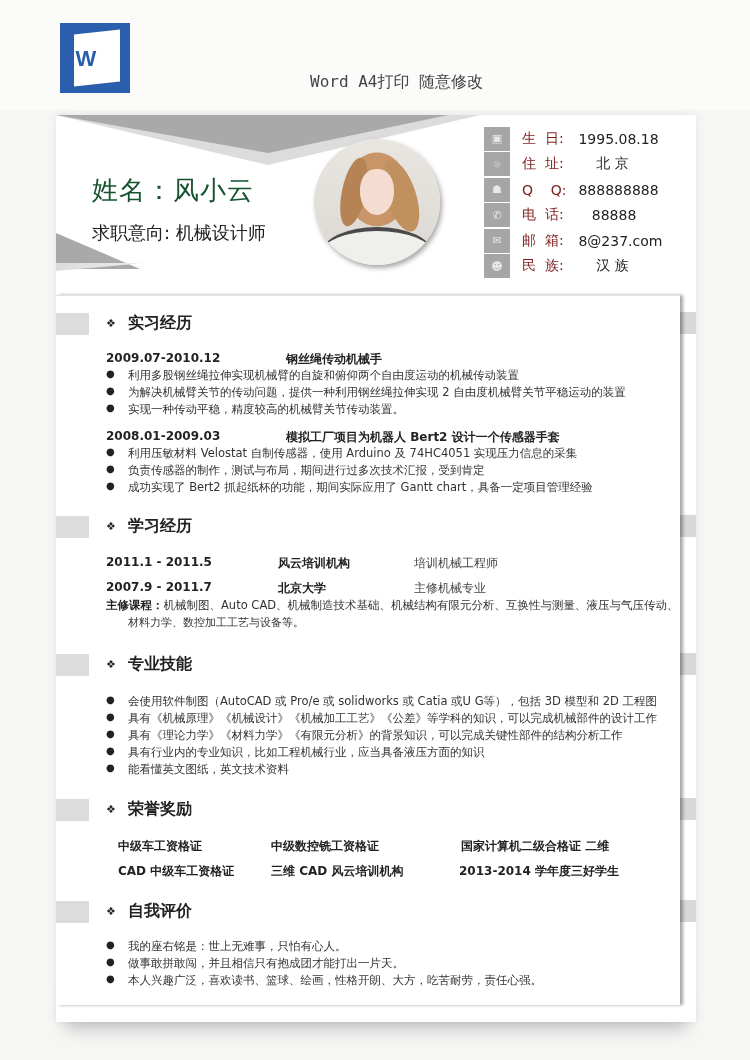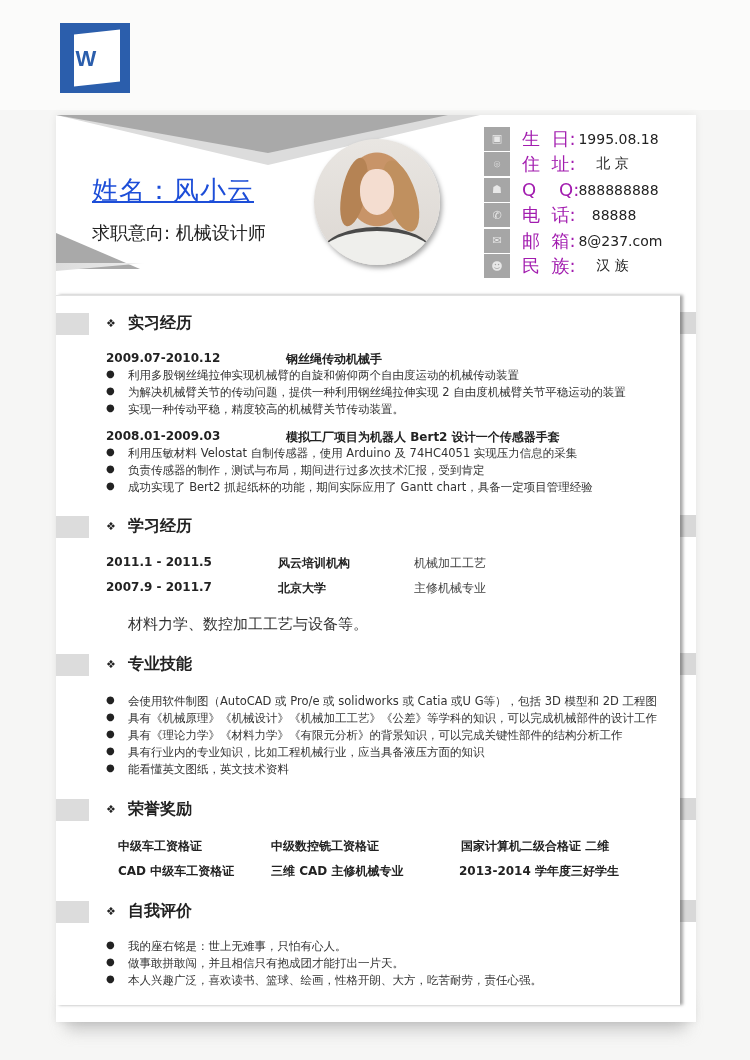--- a/index.html
+++ b/index.html
@@ -19,33 +19,33 @@
   
   .paper-shadow { position: absolute; left: 66px; top: 1000px; width: 620px; height: 30px; background: #b4b4b4; filter: blur(8px); opacity: .7; }
   .paper { position: absolute; left: 56px; top: 115px; width: 640px; height: 907px; background: #fff; box-shadow: 0 0 8px rgba(0,0,0,.08); }
 
   
   .tri-top { position: absolute; left: 0; top: 0; width: 0; height: 0; border-left: 212px solid transparent; border-right: 212px solid transparent; border-top: 50px solid #dcdcdc; }
   .tri-top2 { position: absolute; left: 0; top: 0; width: 0; height: 0; border-left: 212px solid transparent; border-right: 180px solid transparent; border-top: 38px solid #a9a9a9; }
   .tri-bot { position: absolute; left: 0; top: 118px; width: 0; height: 0; border-bottom: 36px solid #a9a9a9; border-right: 84px solid transparent; }
   .tri-bot2 { position: absolute; left: 0; top: 148px; width: 90px; height: 8px; background: linear-gradient(to right, #dcdcdc, #e9e9e9 80%, transparent); clip-path: polygon(0 0, 100% 0, 0 100%); }
 
-  .name { position: absolute; left: 36px; top: 58px; font-size: 26px; color: #1d4ed8; letter-spacing: 1px; white-space: nowrap; text-decoration: underline; }
+  .name { position: absolute; left: 36px; top: 58px; font-size: 26px; color: #14532d; letter-spacing: 1px; white-space: nowrap; }
   .intent { position: absolute; left: 36px; top: 106px; font-size: 18px; color: #222; white-space: nowrap; }
 
   .avatar { position: absolute; left: 258px; top: 24px; width: 126px; height: 126px; border-radius: 50%; overflow: hidden; box-shadow: 2px 3px 5px rgba(0,0,0,.35); background: radial-gradient(circle at 50% 42%, #f2d7c8 0 18%, transparent 19%), radial-gradient(ellipse at 50% 40%, #c89468 0 34%, transparent 35%), linear-gradient(#e9e6e2, #dcd7d2); }
   .avatar .shoulders { position: absolute; left: 8px; bottom: -14px; width: 110px; height: 52px; border-radius: 50% 50% 0 0; background: #efefec; border-top: 4px solid #4a4a4a; }
   .avatar .face { position: absolute; left: 46px; top: 30px; width: 34px; height: 46px; border-radius: 45% 45% 50% 50%; background: #f4ddd0; }
   .avatar .hair-l { position: absolute; left: 28px; top: 18px; width: 24px; height: 70px; border-radius: 50%; background: #b58354; transform: rotate(12deg); }
   .avatar .hair-r { position: absolute; left: 72px; top: 20px; width: 30px; height: 74px; border-radius: 50%; background: #c0905f; transform: rotate(-18deg); }
 
   .contacts { position: absolute; left: 428px; top: 11px; width: 200px; }
   .contact { height: 25.5px; display: flex; align-items: center; }
   .contact .ic { width: 26px; height: 24px; background: #a6a6a6; display: flex; align-items: center; justify-content: center; color: #e8e8e8; font-size: 11px; margin-right: 12px; flex-shrink: 0; }
-  .contact .lab { width: 52px; font-size: 18px; color: #a21caf; white-space: pre; }
+  .contact .lab { width: 52px; font-size: 14px; color: #7f1d1d; white-space: pre; }
   .contact .val { font-size: 14px; color: #222; white-space: pre; }
 
   
   .card { position: absolute; left: 0; top: 180px; width: 624px; height: 710px; background: #fff; border-top: 1px solid #e2e2e2; box-shadow: 3px 0 3px rgba(0,0,0,.35); }
   .band-r { position: absolute; left: 624px; width: 16px; height: 22px; background: #d8d8d8; }
   .band-l { position: absolute; left: 0; width: 33px; height: 22px; background: #dcdcdc; }
 
   .sec-title { position: absolute; left: 50px; font-size: 16px; font-weight: bold; color: #222; white-space: nowrap; display: flex; align-items: center; }
   .sec-title .diamond { font-size: 11px; margin-right: 12px; color: #222; }
 
@@ -64,20 +64,21 @@
         <i></i>
         <i></i>
         <i></i>
         <i></i>
         <i></i>
         <i></i>
       </div>
     <div class="page"></div>
     <div class="w">W</div>
   </div>
+  <div class="doc-sub">Word A4打印 随意修改</div>
 </div>
 
 <div class="paper-shadow"></div>
 
 <div class="paper">
 
   <div class="tri-top"></div>
   <div class="tri-top2"></div>
   <div class="tri-bot"></div>
   <div class="tri-bot2"></div>
@@ -174,28 +175,31 @@
       </div>
 
     <div class="band-l" style="top:220px"></div>
     <div class="sec-title" style="top:220px">
       <span class="diamond">❖</span>
       <span>学习经历</span>
     </div>
     <div class="row" style="top:259px">
       <b>2011.1 - 2011.5</b>
       <b style="position:absolute;left:172px">风云培训机构</b>
-      <span style="position:absolute;left:308px;color:#444">机械加工工艺</span>
+      <span style="position:absolute;left:308px;color:#444">培训机械工程师</span>
     </div>
     <div class="row" style="top:284px">
       <b>2007.9 - 2011.7</b>
       <b style="position:absolute;left:172px">北京大学</b>
       <span style="position:absolute;left:308px;color:#444">主修机械专业</span>
     </div>
-    <div class="row" style="top:319px;left:72px;font-size:15px;color:#333">材料力学、数控加工工艺与设备等。</div>
+    <div class="row" style="top:302px;font-size:11.5px">
+      <b>主修课程：</b><span style="color:#333">机械制图、Auto CAD、机械制造技术基础、机械结构有限元分析、互换性与测量、液压与气压传动、</span>
+    </div>
+    <div class="row" style="top:319px;left:72px;font-size:11px;color:#333">材料力学、数控加工工艺与设备等。</div>
 
     <div class="band-l" style="top:358px"></div>
     <div class="sec-title" style="top:358px">
       <span class="diamond">❖</span>
       <span>专业技能</span>
     </div>
     <div class="bl" style="top:398px">
         <span class="dot">●</span>
         <span>会使用软件制图（AutoCAD 或 Pro/e 或 solidworks 或 Catia 或U G等），包括 3D 模型和 2D 工程图</span>
       </div>
@@ -218,21 +222,21 @@
 
     <div class="band-l" style="top:503px"></div>
     <div class="sec-title" style="top:503px">
       <span class="diamond">❖</span>
       <span>荣誉奖励</span>
     </div>
     <div class="award" style="left:62px;top:542px">中级车工资格证</div>
     <div class="award" style="left:215px;top:542px">中级数控铣工资格证</div>
     <div class="award" style="left:405px;top:542px">国家计算机二级合格证 二维</div>
     <div class="award" style="left:62px;top:567px">CAD 中级车工资格证</div>
-    <div class="award" style="left:215px;top:567px">三维 CAD 主修机械专业</div>
+    <div class="award" style="left:215px;top:567px">三维 CAD 风云培训机构</div>
     <div class="award" style="left:403px;top:567px">2013-2014 学年度三好学生</div>
 
     <div class="band-l" style="top:605px"></div>
     <div class="sec-title" style="top:605px">
       <span class="diamond">❖</span>
       <span>自我评价</span>
     </div>
     <div class="bl" style="top:643px">
         <span class="dot">●</span>
         <span>我的座右铭是：世上无难事，只怕有心人。</span>

